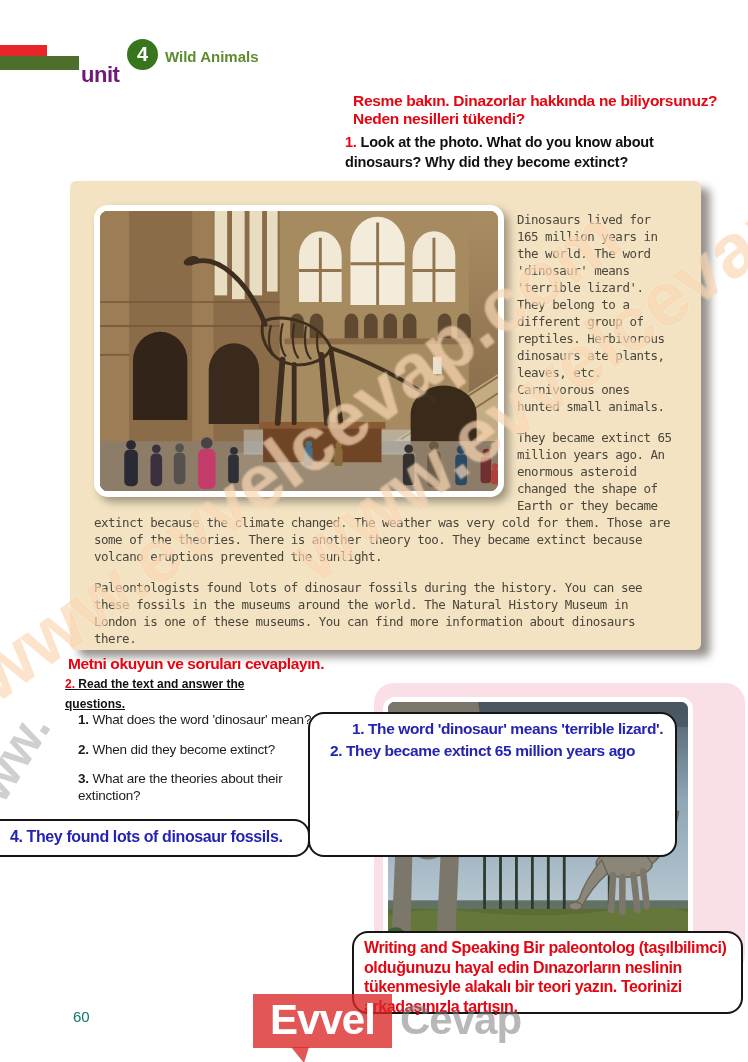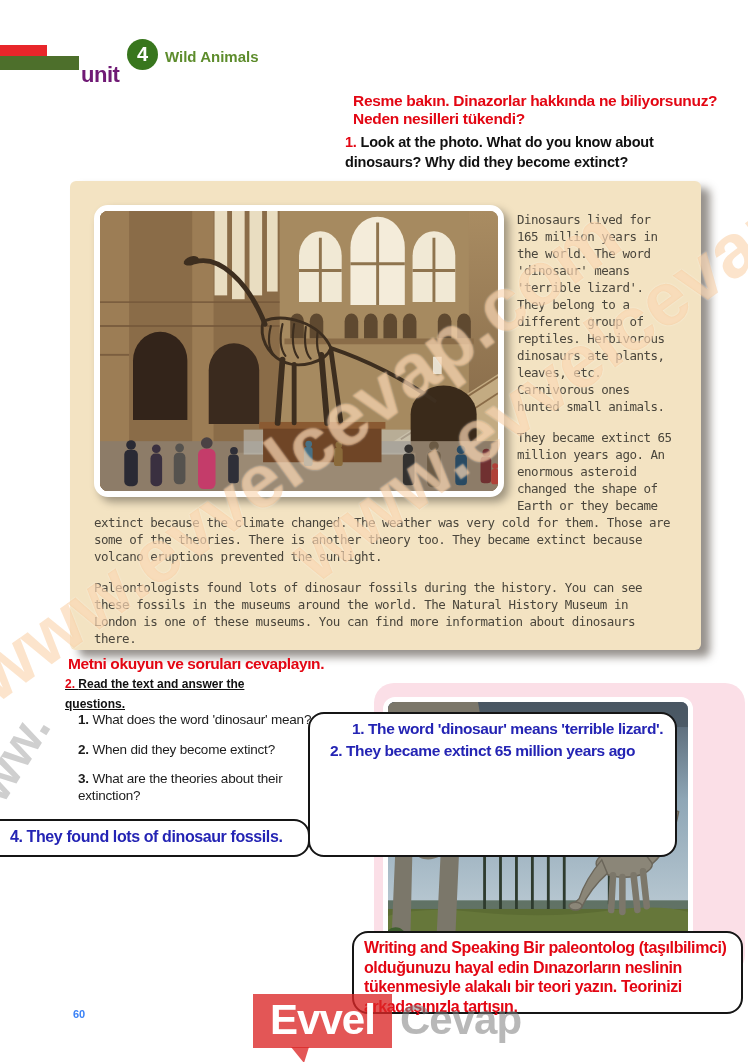--- a/index.html
+++ b/index.html
@@ -69,21 +69,21 @@
   .ans-l2{font-size:15.5px;padding-left:12px;margin-top:4px;}
   .ans-l3{font-size:15.5px;line-height:18.2px;margin-top:3px;}
   .ans4-box{left:-16px;top:819px;width:326px;height:38px;background:#fff;border:2.5px solid #151515;
             border-radius:16px;box-sizing:border-box;z-index:3;color:#2424b4;font-weight:bold;
             font-size:16px;line-height:32px;padding-left:24px;letter-spacing:-0.4px;}
   .red-box{left:352px;top:931px;width:391px;height:83px;background:#fff;border:2.5px solid #151515;
            border-radius:16px;box-sizing:border-box;z-index:3;color:#e30613;font-weight:bold;
            font-size:16px;line-height:19.5px;letter-spacing:-0.4px;padding:5px 10px;}
 
   
-  .page-num{left:73px;top:1008px;font-size:11px;font-weight:bold;color:#3b82f6;z-index:4;}
+  .page-num{left:73px;top:1008px;font-size:15px;font-weight:normal;color:#0f766e;z-index:4;}
   .brand-bubble{left:253px;top:994px;width:139px;height:54px;background:rgba(219,38,38,0.78);z-index:4;
                 color:#fff;font-size:42px;font-weight:bold;text-align:center;line-height:52px;letter-spacing:-1px;}
   .brand-bubble:after{content:"";position:absolute;left:38px;bottom:-15px;border-left:13px solid transparent;
                 border-right:5px solid transparent;border-top:16px solid rgba(219,38,38,0.78);}
   .brand-gray{left:400px;top:996px;font-size:42px;font-weight:bold;color:rgba(125,125,125,0.55);z-index:4;letter-spacing:-1px;}
 </style>
 </head>
 <body>
 
 <div id="page">

